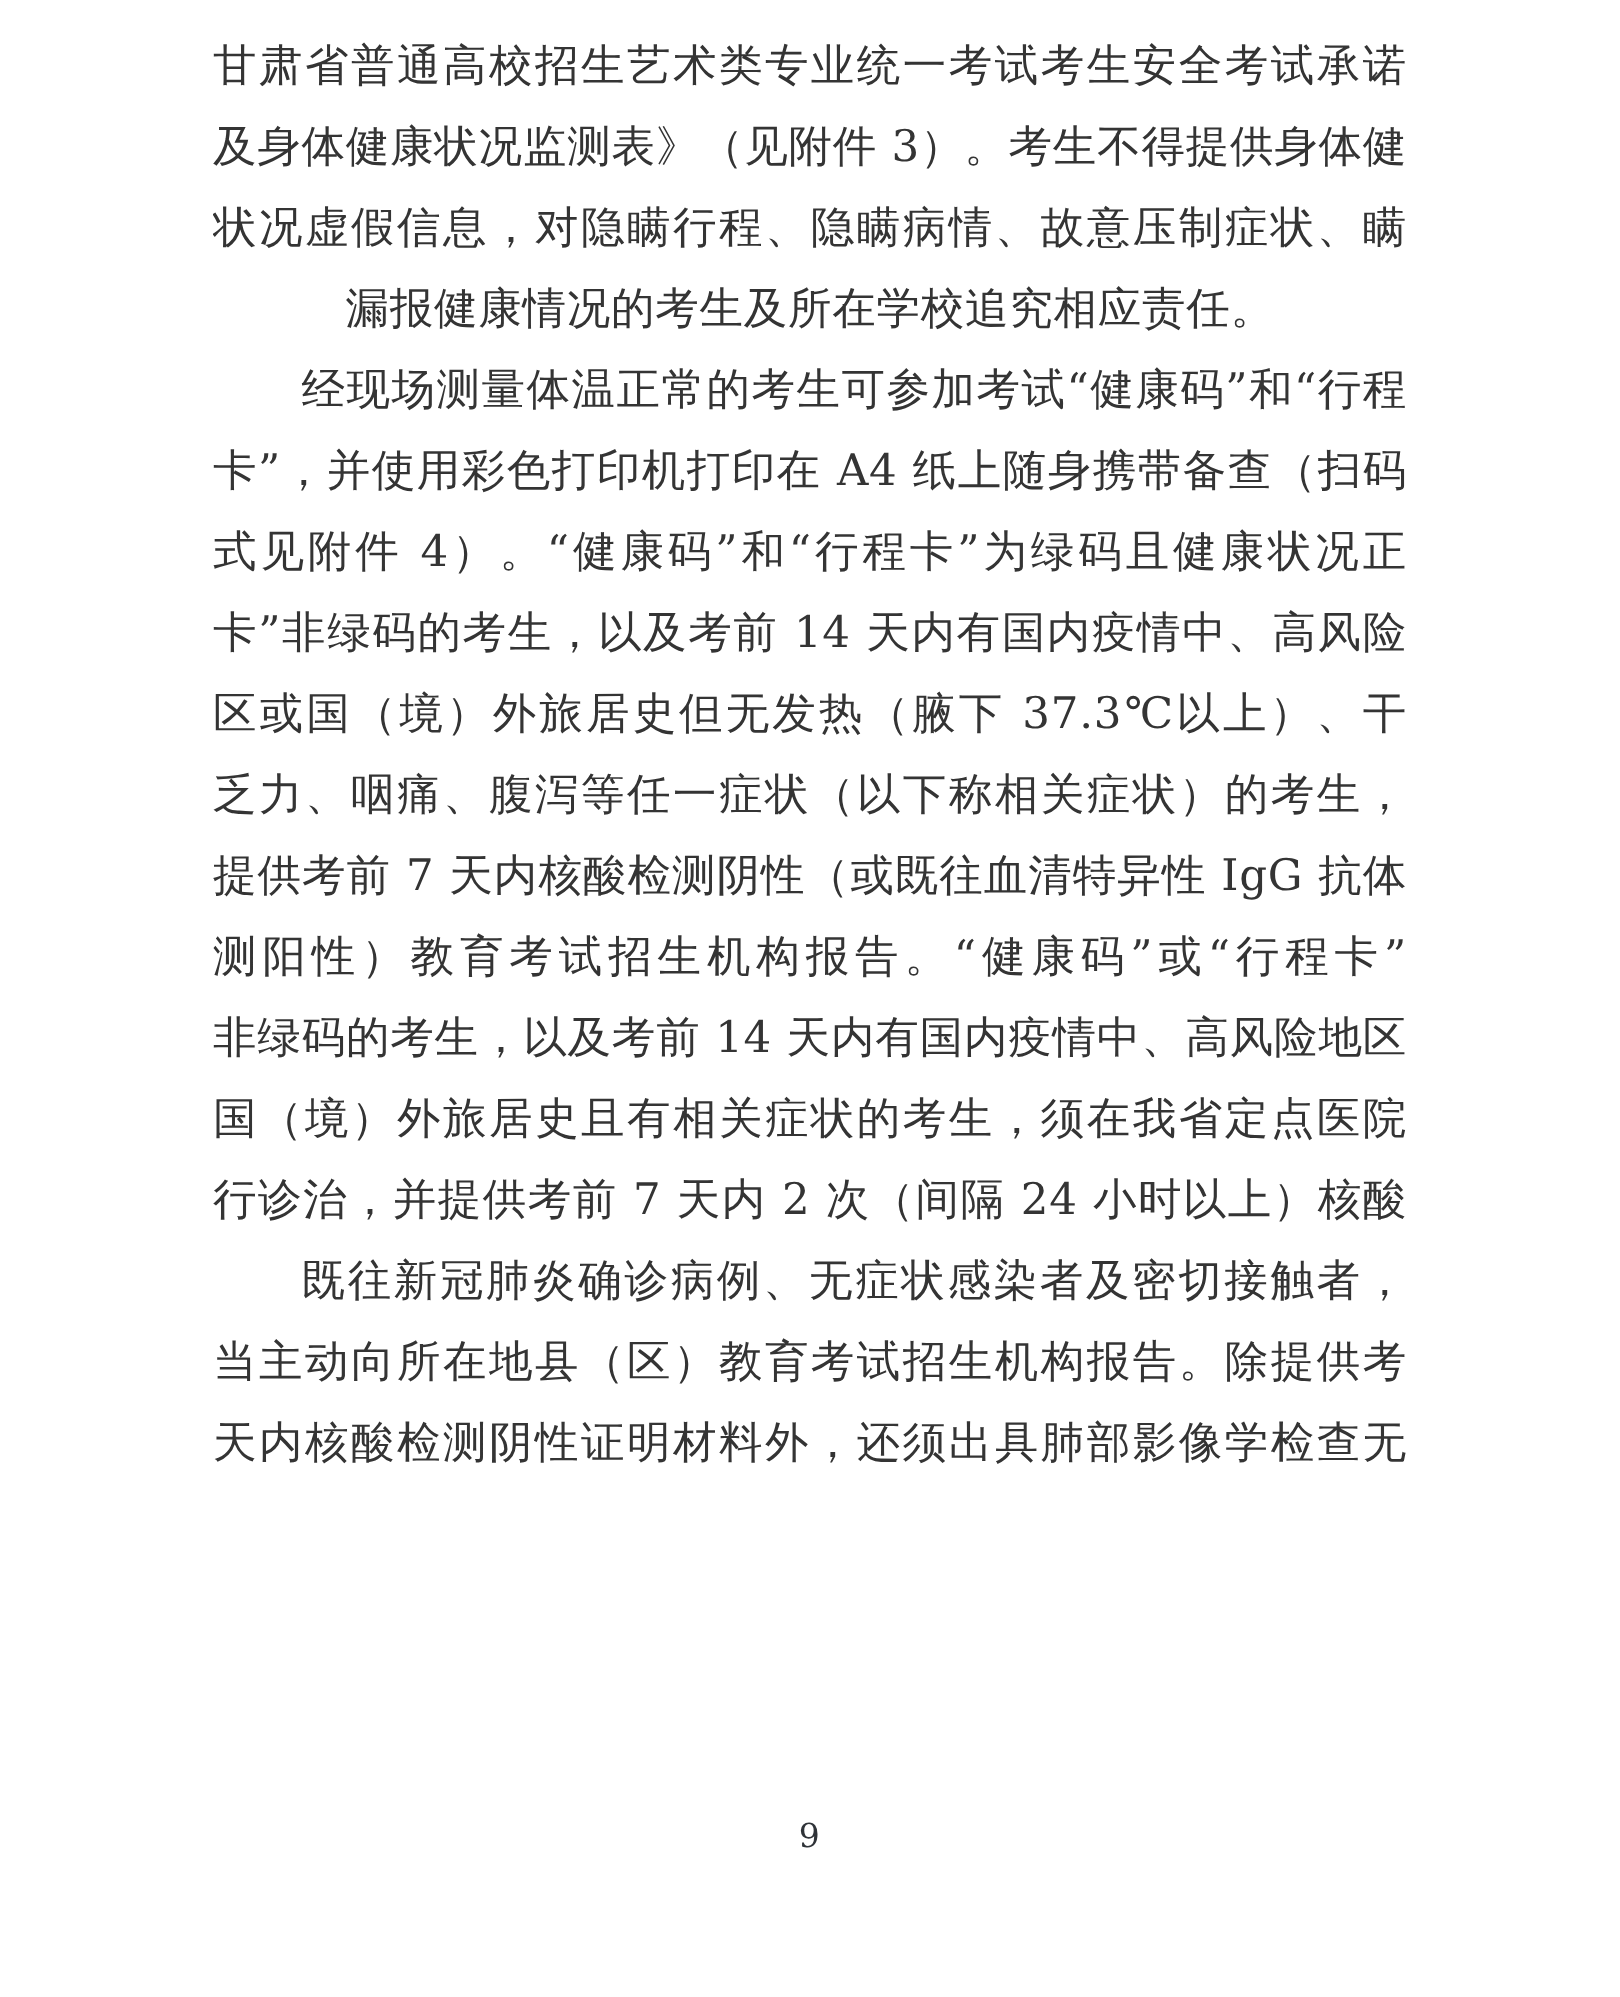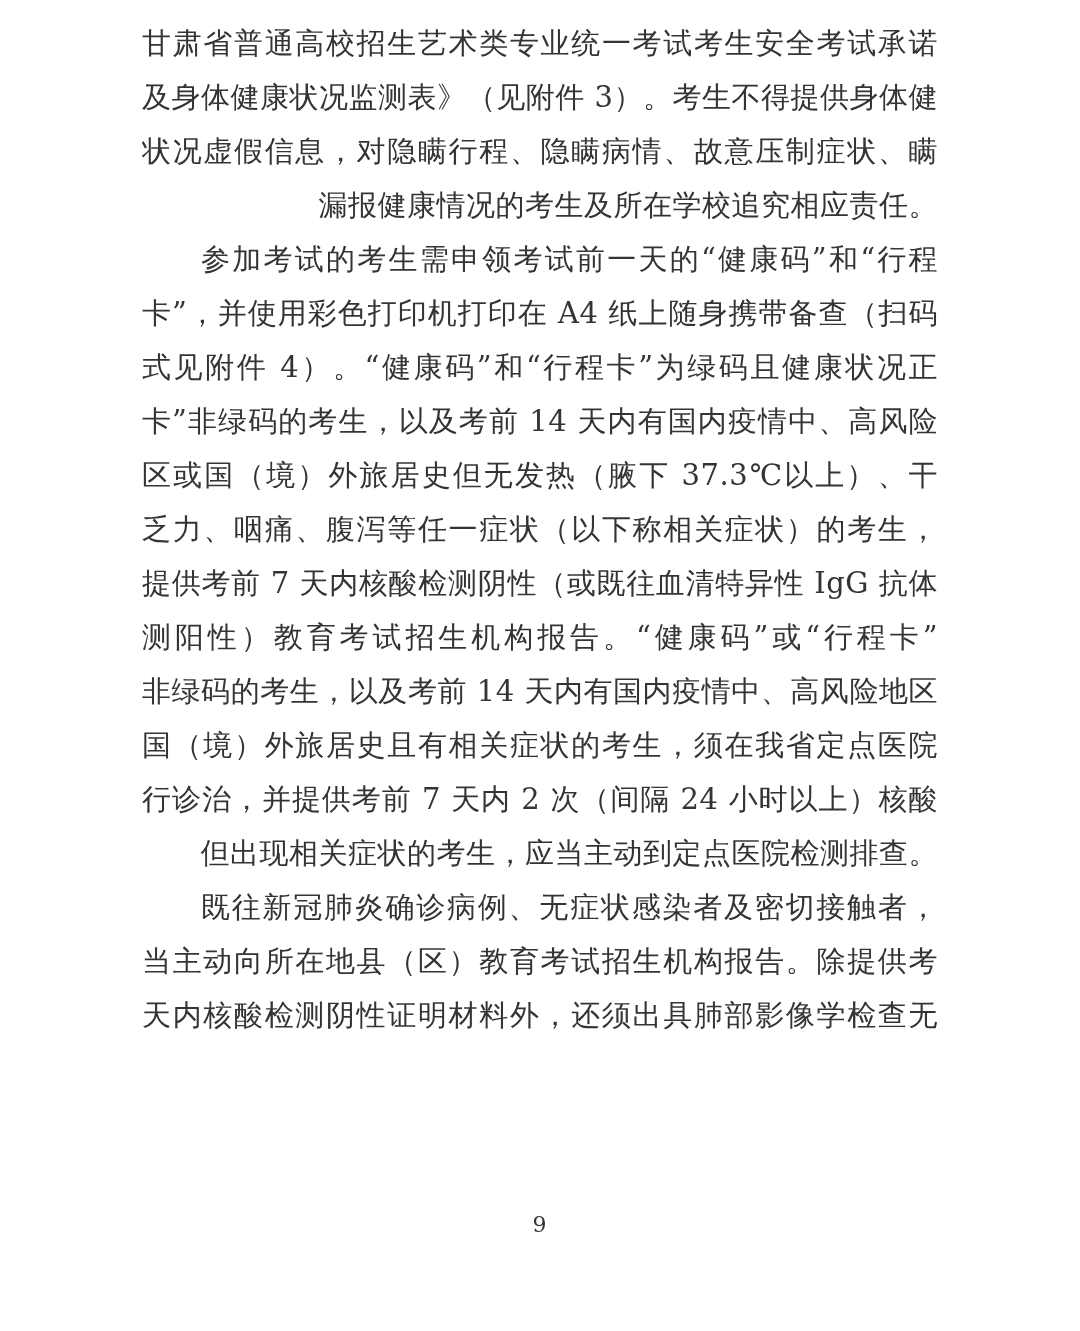--- a/index.html
+++ b/index.html
@@ -24,21 +24,21 @@
     width: 796px;
     color: #343434;
     font-size: 29px;
     line-height: 54px;
     font-weight: 400;
   }
   .line {
     width: 100%;
     height: 54px;
     overflow: hidden;
-    text-align: right;
+    text-align: center;
     letter-spacing: 0.5px;
   }
   .line.j {
     text-align: justify;
     text-align-last: justify;
     text-justify: inter-character;
   }
   .line.indent {
     text-indent: 59px;
   }
@@ -55,30 +55,29 @@
 </style>
 </head>
 <body>
 
 <div class="page">
   <div class="text-block">
     <div class="line j">甘肃省普通高校招生艺术类专业统一考试考生安全考试承诺书</div>
     <div class="line j">及身体健康状况监测表》（见附件 3）。考生不得提供身体健康</div>
     <div class="line j">状况虚假信息，对隐瞒行程、隐瞒病情、故意压制症状、瞒报</div>
     <div class="line">漏报健康情况的考生及所在学校追究相应责任。</div>
-    <div class="line j indent">参加考试的考生需申领考试前一天的“健康码”和“行程</div>
+    <div class="line j indent">经现场测量体温正常的考生可参加考试“健康码”和“行程</div>
     <div class="line j">卡”，并使用彩色打印机打印在 A4 纸上随身携带备查（扫码方</div>
     <div class="line j">式见附件 4）。“健康码”和“行程卡”为绿码且健康状况正常，</div>
     <div class="line j">卡”非绿码的考生，以及考前 14 天内有国内疫情中、高风险地</div>
     <div class="line j">区或国（境）外旅居史但无发热（腋下 37.3℃以上）、干咳、</div>
     <div class="line j">乏力、咽痛、腹泻等任一症状（以下称相关症状）的考生，须</div>
     <div class="line j">提供考前 7 天内核酸检测阴性（或既往血清特异性 IgG 抗体检</div>
     <div class="line j">测阳性）教育考试招生机构报告。“健康码”或“行程卡”</div>
     <div class="line j">非绿码的考生，以及考前 14 天内有国内疫情中、高风险地区或</div>
     <div class="line j">国（境）外旅居史且有相关症状的考生，须在我省定点医院进</div>
     <div class="line j">行诊治，并提供考前 7 天内 2 次（间隔 24 小时以上）核酸检测</div>
-    <div class="line">但出现相关症状的考生，应当主动到定点医院检测排查。</div>
     <div class="line j indent">既往新冠肺炎确诊病例、无症状感染者及密切接触者，应</div>
     <div class="line j">当主动向所在地县（区）教育考试招生机构报告。除提供考前 7</div>
     <div class="line j">天内核酸检测阴性证明材料外，还须出具肺部影像学检查无异</div>
   </div>
   <div class="page-number">9</div>
 </div>
 
 </body></html>

